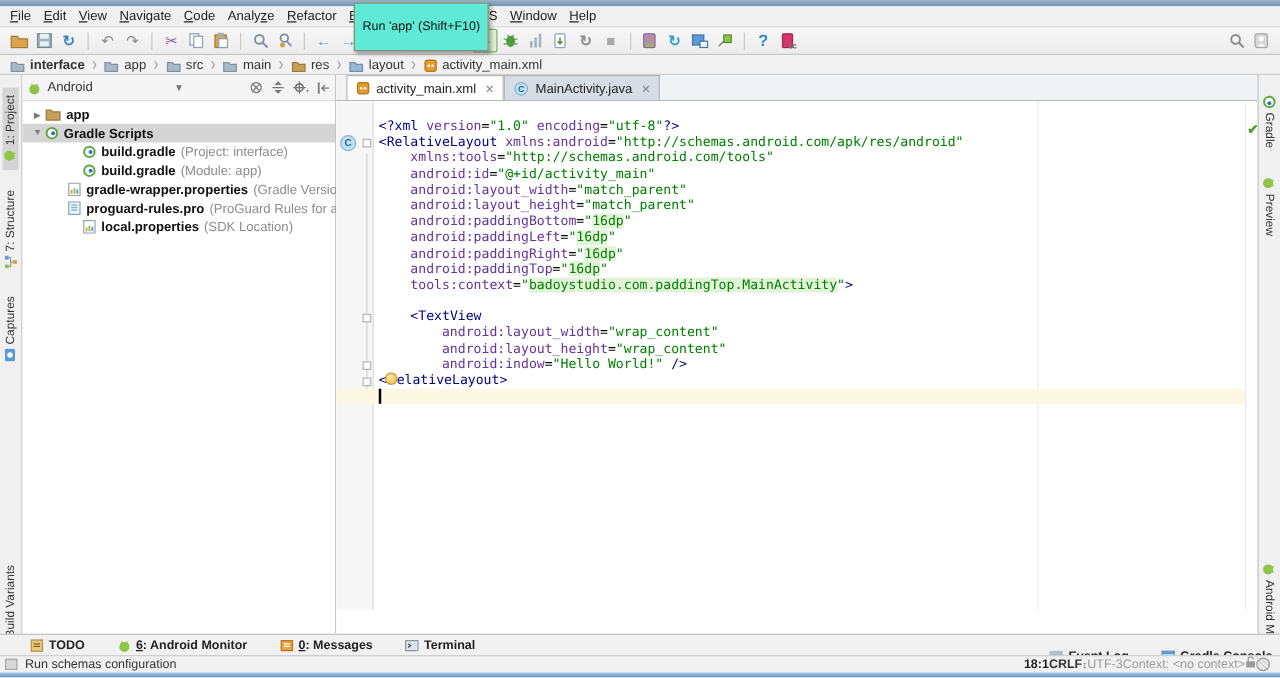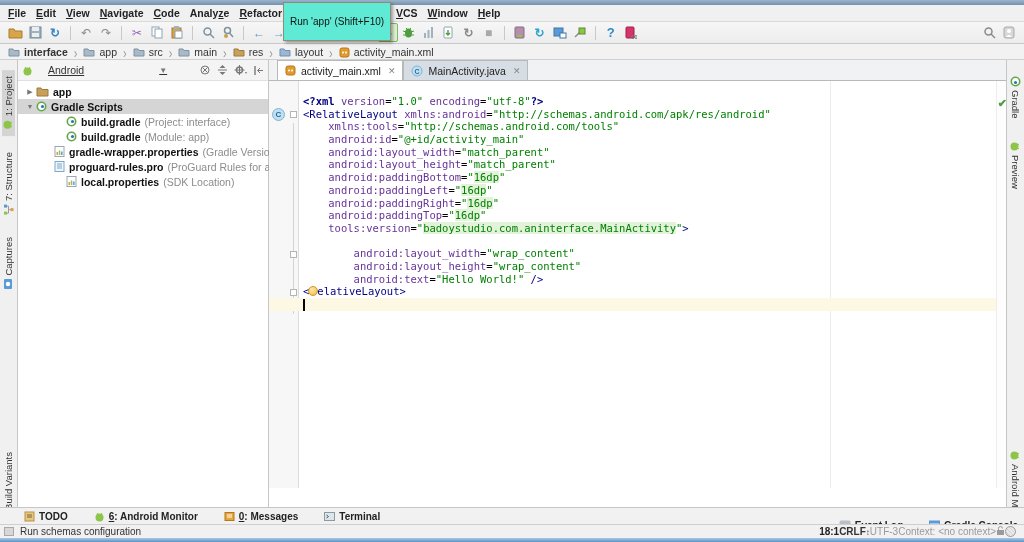--- a/index.html
+++ b/index.html
@@ -5,21 +5,21 @@
   * { margin:0; padding:0; box-sizing:border-box; }
   html,body { width:1024px; height:542px; overflow:hidden; }
   body { font-family:"Liberation Sans", sans-serif; background:#f2f2f2; position:relative; }
   .app { position:absolute; inset:0; width:1024px; height:542px; background:#f2f2f2; }
 
   
   .titlebar { position:absolute; left:0; top:0; width:1024px; height:5px;
     background:linear-gradient(#9db4ca,#7292ae); }
   .menubar { position:absolute; left:0; top:5px; width:1024px; height:17px;
     background:#f0f0f0; border-bottom:1px solid #d9d9d9; display:flex; align-items:center;
-    font-size:10.5px; color:#222; padding-left:3px;font-weight:bold; }
+    font-size:10.5px; color:#222; padding-left:3px; }
   .menu-item { padding:1px 5px; cursor:default; white-space:nowrap; }
   .menu-item u { text-underline-offset:1px; }
   .tooltip { position:absolute; left:283px; top:2px; z-index:50; background:#5eead4;
     border:1px solid #8e8e74; box-shadow:2px 2px 3px rgba(0,0,0,.35); font-size:10px;
     padding:13px 6px; color:#111; white-space:nowrap; }
 
   .toolbar { position:absolute; left:0; top:22px; width:1024px; height:22px;
     background:linear-gradient(#f7f7f7,#ececec); border-bottom:1px solid #c8c8c8;
     display:flex; align-items:center; padding-left:6px; gap:2px; }
   .tb { width:18px; height:18px; display:flex; align-items:center; justify-content:center;
@@ -28,21 +28,21 @@
   .tb-sep { width:1px; height:14px; background:#c9c9c9; margin:0 4px; }
   .run-chip { height:17px; border:1px solid #a9b7c6; border-radius:3px; background:#fdfdfd;
     display:flex; align-items:center; gap:3px; padding:0 4px; font-size:10px; color:#222; margin:0 2px; }
   .run-play { width:20px; height:19px; background:#dff0d2; border:1px solid #7fb66a; border-radius:2px;
     display:flex; align-items:center; justify-content:center; color:#3f9c35; font-size:12px; }
   .tb-spacer { flex:1; }
 
   .navbar { position:absolute; left:0; top:45px; width:1024px; height:15px;
     background:#f2f2f2; border-bottom:1px solid #cfcfcf; display:flex; align-items:center;
     padding-left:6px; font-size:10.5px; color:#333; }
-  .crumb { display:flex; align-items:center; gap:4px; padding:0 2px; white-space:nowrap; }
+  .crumb { display:flex; align-items:flex-end; gap:4px; padding:0 2px; white-space:nowrap; }
   .crumb.bold span.lbl { font-weight:bold; }
   .crumb-sep { color:#9a9a9a; font-size:11px; margin:0 4px; transform:scaleY(1.4); }
 
   
   .left-stripe { position:absolute; left:0; top:60px; width:18px; height:447px;
     background:#f0f0f0; border-right:1px solid #c6c6c6; display:flex; flex-direction:column; align-items:center; }
   .right-stripe { position:absolute; left:1006px; top:60px; width:18px; height:447px;
     background:#f0f0f0; border-left:1px solid #c6c6c6; display:flex; flex-direction:column; align-items:center; }
   .stripe-tab { writing-mode:vertical-rl; font-size:9.5px; color:#333; padding:6px 1px;
     display:flex; align-items:center; gap:3px; margin-top:10px; white-space:nowrap; }
@@ -50,21 +50,21 @@
   .stripe-tab.selected { background:#d4d4d4; }
   .stripe-tab .s-ic { font-size:9px; transform:rotate(90deg); }
   .left-stripe .stripe-tab .s-ic { transform:rotate(-90deg); }
   .stripe-tab.grp-bottom { margin-top:150px; }
   .right-stripe .stripe-tab.grp-bottom { margin-top:250px; }
 
   .project-panel { position:absolute; left:18px; top:60px; width:251px; height:447px;
     background:#ffffff; border-right:1px solid #c6c6c6; }
   .pp-header { height:21px; background:#f4f4f4; border-bottom:1px solid #e0e0e0;
     display:flex; align-items:center; font-size:10.5px; color:#333; padding:0 4px; }
-  .pp-view { display:flex; align-items:center; gap:15px; flex:1;text-decoration:underline; }
+  .pp-view { display:flex; align-items:center; gap:5px; flex:1; }
   .pp-caret { color:#777; font-size:8px; margin-left:60px; }
   .pp-actions { display:flex; align-items:center; gap:6px; color:#666; }
   .tree { padding-top:3px; font-size:10.5px; }
   .tree-row { height:15px; display:flex; align-items:center; white-space:nowrap; }
   .tree-row.selected { background:#d5d5d5; }
   .tree-row .tw-arrow { width:12px; text-align:center; color:#777; font-size:7px; }
   .tree-row.d1 { padding-left:6px; }
   .tree-row.d2 { padding-left:36px; }
   .tree-row .t-label { font-weight:bold; color:#111; margin-left:4px; }
   .tree-row .t-note { color:#8c8c8c; margin-left:4px; font-weight:normal; }
@@ -87,21 +87,21 @@
   .fold-box { left:21px; width:7px; height:7px; background:#fff; border:1px solid #b5b5b5; }
   .fold-2 { top:30px; } .fold-13 { top:170px; } .fold-16 { top:208px; } .fold-17 { top:221px; }
   .code { position:absolute; left:30px; top:0; right:10px; bottom:0; padding:14px 0 0 4px;
     font-family:"DejaVu Sans Mono", monospace; font-size:10.5px; }
   .code-line { height:12.7px; line-height:12.7px; white-space:pre; position:relative; }
   .tk-pln { color:#000; }
   .tk-tag { color:var(--c-tag); font-weight:normal; }
   .tk-attr { color:var(--c-attr); }
   .tk-str { color:var(--c-str); }
   .tk-strh { color:var(--c-str); background:var(--c-strh); }
-  .tk-pi { color:var(--c-tag);font-weight:bold; }
+  .tk-pi { color:var(--c-tag); }
   .caret-line { background:var(--c-caretline); margin-left:-34px; padding-left:34px; margin-right:-10px; }
   .caret-bar { display:inline-block; width:1.5px; height:12px; background:#000; vertical-align:middle; }
   .bulb { display:inline-block; width:10px; height:10px; border-radius:50%;
     background:radial-gradient(circle at 35% 30%, #ffe9a8, #f2b73c); border:1px solid #c9992e;
     vertical-align:middle; margin:0 -1px 2px -1px; }
   .margin-guide { position:absolute; left:561px; top:0; bottom:0; width:1px; background:#ececec; }
   .scrollcol { position:absolute; right:0; top:0; bottom:0; width:10px; background:#fdfdfd; border-left:1px solid #ededed; }
   .insp-ok { position:absolute; right:-1px; top:16px; color:#4f9e3c; font-size:11px; font-weight:bold; }
 
   .dt-bar { position:absolute; left:0; bottom:0; right:0; height:19px; background:#ececec;
@@ -577,25 +577,26 @@
           <div class="code-line"><span class="tk-pi">&lt;?xml </span><span class="tk-attr">version</span><span class="tk-pln">=</span><span class="tk-str">"1.0"</span><span class="tk-pln"> </span><span class="tk-attr">encoding</span><span class="tk-pln">=</span><span class="tk-str">"utf-8"</span><span class="tk-pi">?&gt;</span></div>
           <div class="code-line"><span class="tk-tag">&lt;RelativeLayout</span><span class="tk-pln"> </span><span class="tk-attr">xmlns:android</span><span class="tk-pln">=</span><span class="tk-str">"http://schemas.android.com/apk/res/android"</span></div>
           <div class="code-line"><span class="tk-pln">    </span><span class="tk-attr">xmlns:tools</span><span class="tk-pln">=</span><span class="tk-str">"http://schemas.android.com/tools"</span></div>
           <div class="code-line"><span class="tk-pln">    </span><span class="tk-attr">android:id</span><span class="tk-pln">=</span><span class="tk-str">"@+id/activity_main"</span></div>
           <div class="code-line"><span class="tk-pln">    </span><span class="tk-attr">android:layout_width</span><span class="tk-pln">=</span><span class="tk-str">"match_parent"</span></div>
           <div class="code-line"><span class="tk-pln">    </span><span class="tk-attr">android:layout_height</span><span class="tk-pln">=</span><span class="tk-str">"match_parent"</span></div>
           <div class="code-line"><span class="tk-pln">    </span><span class="tk-attr">android:paddingBottom</span><span class="tk-pln">=</span><span class="tk-str">"</span><span class="tk-strh">16dp</span><span class="tk-str">"</span></div>
           <div class="code-line"><span class="tk-pln">    </span><span class="tk-attr">android:paddingLeft</span><span class="tk-pln">=</span><span class="tk-str">"</span><span class="tk-strh">16dp</span><span class="tk-str">"</span></div>
           <div class="code-line"><span class="tk-pln">    </span><span class="tk-attr">android:paddingRight</span><span class="tk-pln">=</span><span class="tk-str">"</span><span class="tk-strh">16dp</span><span class="tk-str">"</span></div>
           <div class="code-line"><span class="tk-pln">    </span><span class="tk-attr">android:paddingTop</span><span class="tk-pln">=</span><span class="tk-str">"</span><span class="tk-strh">16dp</span><span class="tk-str">"</span></div>
-          <div class="code-line"><span class="tk-pln">    </span><span class="tk-attr">tools:version</span><span class="tk-pln">=</span><span class="tk-str">"</span><span class="tk-strh">badoystudio.com.aninterface.MainActivity</span><span class="tk-str">"</span><span class="tk-tag">&gt;</span></div>
+          <div class="code-line"><span class="tk-pln">    </span><span class="tk-attr">tools:context</span><span class="tk-pln">=</span><span class="tk-str">"</span><span class="tk-strh">badoystudio.com.paddingTop.MainActivity</span><span class="tk-str">"</span><span class="tk-tag">&gt;</span></div>
           <div class="code-line"></div>
+          <div class="code-line"><span class="tk-pln">    </span><span class="tk-tag">&lt;TextView</span></div>
           <div class="code-line"><span class="tk-pln">        </span><span class="tk-attr">android:layout_width</span><span class="tk-pln">=</span><span class="tk-str">"wrap_content"</span></div>
           <div class="code-line"><span class="tk-pln">        </span><span class="tk-attr">android:layout_height</span><span class="tk-pln">=</span><span class="tk-str">"wrap_content"</span></div>
-          <div class="code-line"><span class="tk-pln">        </span><span class="tk-attr">android:text</span><span class="tk-pln">=</span><span class="tk-str">"Hello World!"</span><span class="tk-pln"> </span><span class="tk-tag">/&gt;</span></div>
+          <div class="code-line"><span class="tk-pln">        </span><span class="tk-attr">android:indow</span><span class="tk-pln">=</span><span class="tk-str">"Hello World!"</span><span class="tk-pln"> </span><span class="tk-tag">/&gt;</span></div>
           <div class="code-line"><span class="tk-tag">&lt;</span><span class="bulb"></span><span class="tk-tag">elativeLayout&gt;</span></div>
           <div class="code-line caret-line"><span class="caret-bar"></span></div>
         </div>
       <div class="scrollcol">
         <div class="insp-ok">✔</div>
       </div>
     </div>
   </div>
 
   <div class="right-stripe" id="rightStripe">

